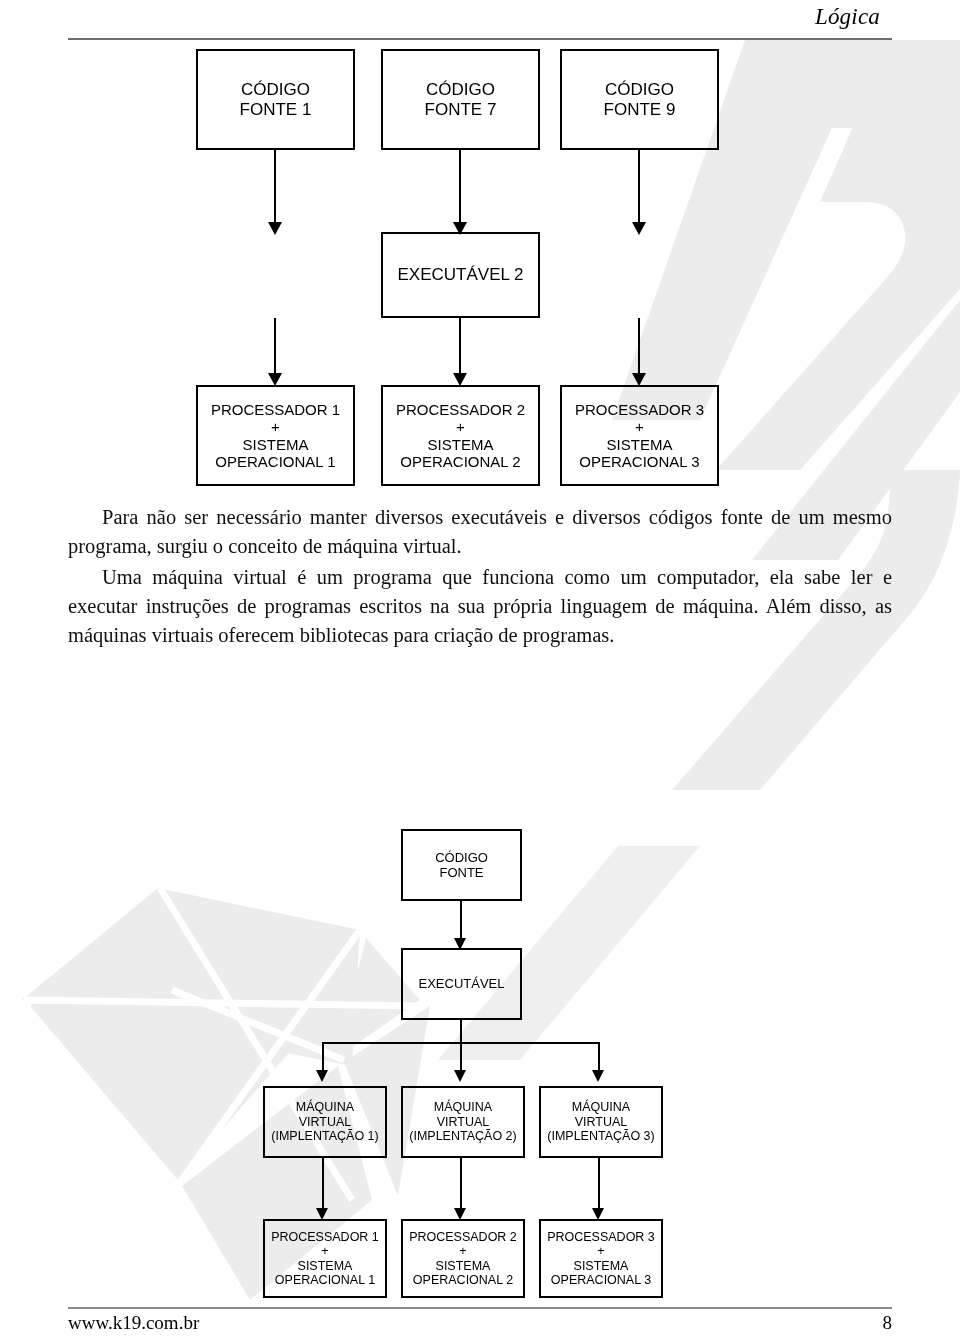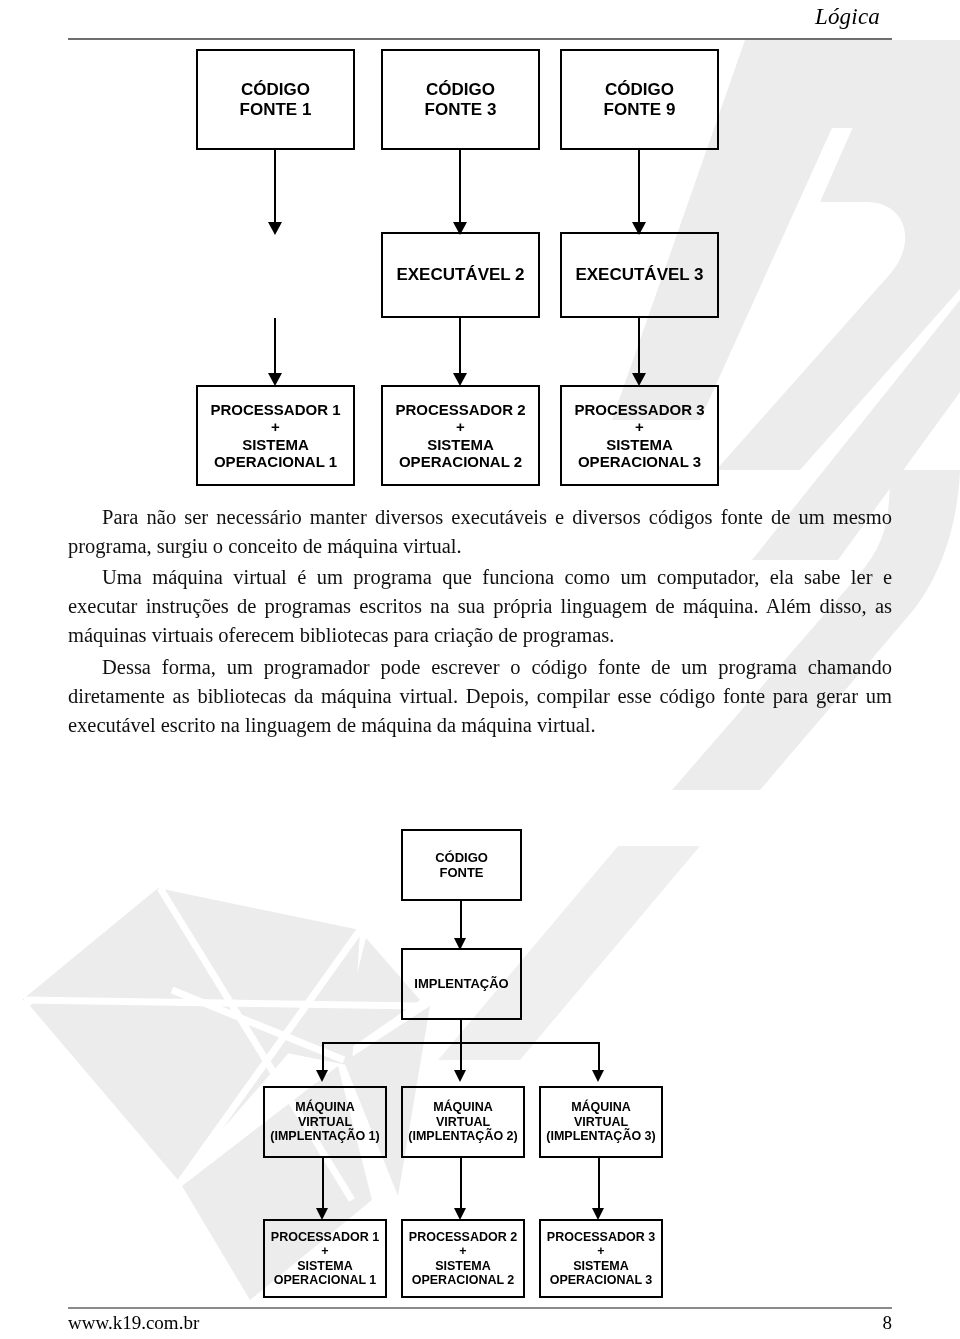--- a/index.html
+++ b/index.html
@@ -76,21 +76,21 @@
   .node {
     position: absolute;
     border: 2px solid #000000;
     background: transparent;
     display: flex;
     flex-direction: column;
     align-items: center;
     justify-content: center;
     text-align: right;
     font-family: "Liberation Sans", sans-serif;
-    font-weight: bold;
+    font-weight: normal;
     color: #000000;
     line-height: 1.16;
     white-space: nowrap;
   }
   .node span { display: block; }
 
   
   .conn {
     position: absolute;
     width: 2px;
@@ -168,42 +168,39 @@
   <div id="header-rule"></div>
 
   <div class="diagram" style="left:0; top:0; width:960px; height:500px;">
 
     <div class="node" style="left:196px; top:49px; width:159px; height:101px; font-size:17px;">
       <span>CÓDIGO</span>
       <span>FONTE 1</span>
     </div>
     <div class="node" style="left:381px; top:49px; width:159px; height:101px; font-size:17px;">
       <span>CÓDIGO</span>
-      <span>FONTE 3</span>
+      <span>FONTE 7</span>
     </div>
     <div class="node" style="left:560px; top:49px; width:159px; height:101px; font-size:17px;">
       <span>CÓDIGO</span>
       <span>FONTE 9</span>
     </div>
 
     <div class="conn" style="left:274px; top:150px; height:78px;"></div>
     <div class="arrow" style="left:268px; top:222px;"></div>
 
     <div class="conn" style="left:459px; top:150px; height:78px;"></div>
     <div class="arrow" style="left:453px; top:222px;"></div>
 
     <div class="conn" style="left:638px; top:150px; height:78px;"></div>
     <div class="arrow" style="left:632px; top:222px;"></div>
 
     <div class="node" style="left:381px; top:232px; width:159px; height:86px; font-size:17px;">
       <span>EXECUTÁVEL 2</span>
     </div>
-    <div class="node" style="left:560px; top:232px; width:159px; height:86px; font-size:17px;">
-      <span>EXECUTÁVEL 3</span>
-    </div>
 
     <div class="conn" style="left:274px; top:318px; height:62px;"></div>
     <div class="arrow" style="left:268px; top:373px;"></div>
 
     <div class="conn" style="left:459px; top:318px; height:62px;"></div>
     <div class="arrow" style="left:453px; top:373px;"></div>
 
     <div class="conn" style="left:638px; top:318px; height:62px;"></div>
     <div class="arrow" style="left:632px; top:373px;"></div>
 
@@ -223,35 +220,34 @@
       <span>PROCESSADOR 3</span>
       <span>+</span>
       <span>SISTEMA</span>
       <span>OPERACIONAL 3</span>
     </div>
   </div>
 
   <div id="body-copy">
     <p>Para não ser necessário manter diversos executáveis e diversos códigos fonte de um mesmo programa, surgiu o conceito de máquina virtual.</p>
     <p>Uma máquina virtual é um programa que funciona como um computador, ela sabe ler e executar instruções de programas escritos na sua própria linguagem de máquina. Além disso, as máquinas virtuais oferecem bibliotecas para criação de programas.</p>
-    <p>Dessa forma, um programador pode escrever o código fonte de um programa chamando diretamente as bibliotecas da máquina virtual. Depois, compilar esse código fonte para gerar um executável escrito na linguagem de máquina da máquina virtual.</p>
   </div>
 
   <div class="diagram" style="left:0; top:0; width:960px; height:1339px;">
 
     <div class="node" style="left:401px; top:829px; width:121px; height:72px; font-size:13px;">
       <span>CÓDIGO</span>
       <span>FONTE</span>
     </div>
 
     <div class="conn" style="left:460px; top:901px; height:44px;"></div>
     <div class="arrow" style="left:454px; top:938px; border-left-width:6px; border-right-width:6px; border-top-width:12px;"></div>
 
     <div class="node" style="left:401px; top:948px; width:121px; height:72px; font-size:13px;">
-      <span>IMPLENTAÇÃO</span>
+      <span>EXECUTÁVEL</span>
     </div>
 
     <div class="conn" style="left:460px; top:1020px; height:23px;"></div>
     <div class="bus" style="left:322px; top:1042px; width:278px;"></div>
 
     <div class="conn" style="left:322px; top:1042px; height:33px;"></div>
     <div class="arrow" style="left:316px; top:1070px; border-left-width:6px; border-right-width:6px; border-top-width:12px;"></div>
 
     <div class="conn" style="left:460px; top:1042px; height:33px;"></div>
     <div class="arrow" style="left:454px; top:1070px; border-left-width:6px; border-right-width:6px; border-top-width:12px;"></div>

